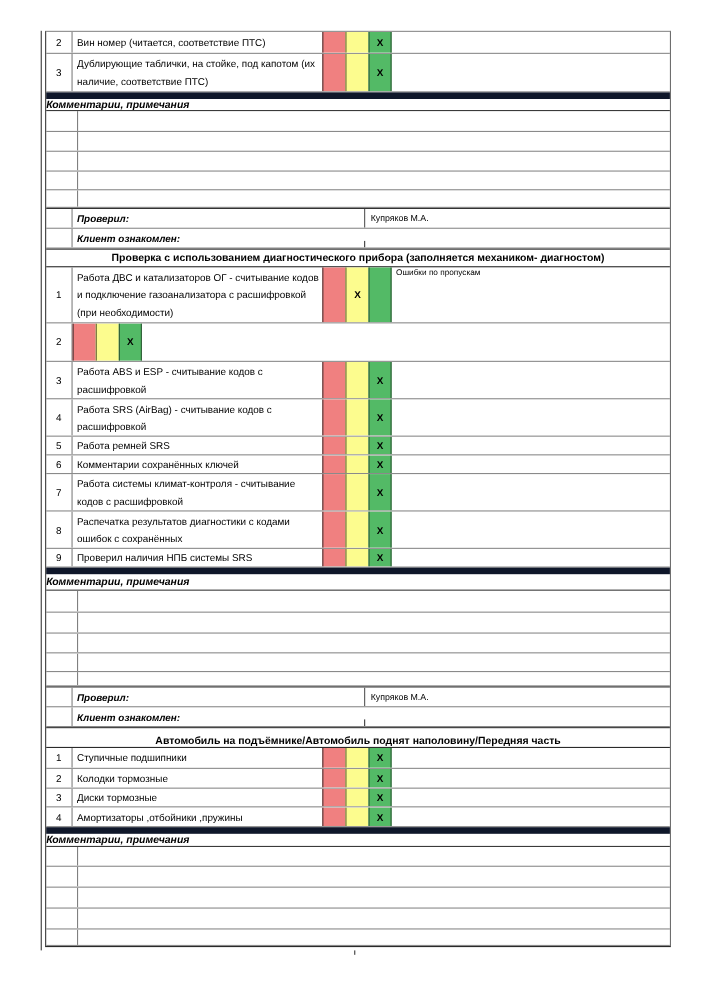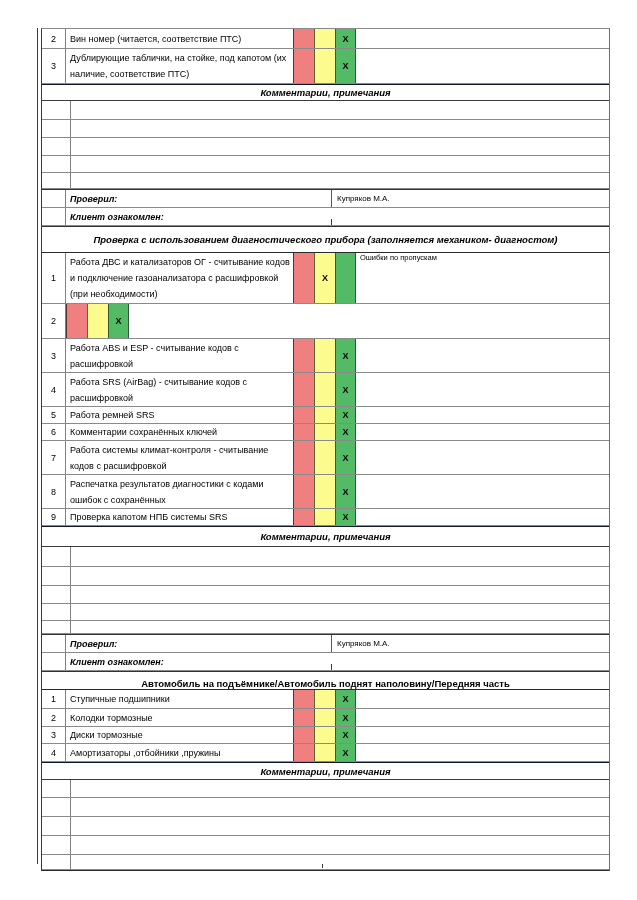--- a/index.html
+++ b/index.html
@@ -29,21 +29,21 @@
   
   .num{width:24px;border-right:1px solid #808080;display:flex;align-items:center;justify-content:center;font-size:9px;flex:none;}
   .desc{width:227px;display:flex;align-items:center;padding:1px 3px 1px 4px;font-size:9px;line-height:16px;flex:none;}
   .st{width:21px;display:flex;align-items:center;justify-content:center;font-size:9px;font-weight:bold;flex:none;}
   .st.red{background:#F08080;border-left:1px solid #4d3535;}
   .st.yellow{background:#FCFC8E;border-left:1px solid #62622e;}
   .st.green{background:#53BA66;border-left:1px solid #2e5a36;border-right:1px solid #2e5a36;}
   .notes{flex:1;display:flex;align-items:flex-start;padding-left:4px;font-size:7.5px;}
 
   
-  .hdr-comments{justify-content:center;align-items:center;font-weight:bold;font-style:italic;font-size:9.5px;border-top:1px solid #0f172a;border-bottom:1px solid #3a3a3a;}
+  .hdr-comments{justify-content:flex-start;align-items:center;font-weight:bold;font-style:italic;font-size:9.5px;border-top:6px solid #0f172a;border-bottom:1px solid #3a3a3a;}
   .section-hdr{justify-content:center;align-items:center;font-weight:bold;font-size:9.5px;border-bottom:1px solid #2a2a2a;}
   .hdr-comments span,.section-hdr span{white-space:nowrap;}
 
   
   .empty-num{width:29px;border-right:1px solid #808080;flex:none;}
   .empty-rest{flex:1;}
 
   
   .sig-label{width:265px;display:flex;align-items:center;padding-left:4px;font-size:9px;font-weight:bold;font-style:italic;flex:none;}
   .sig-value{flex:1;display:flex;align-items:center;padding-left:5px;font-size:8px;}
@@ -119,21 +119,21 @@
         <div class="cell num"></div>
         <div class="cell sig-label">
           <span>Клиент ознакомлен:</span>
         </div>
         <div class="cell sig-value">
           <span></span>
         </div>
         <div class="mini-tick"></div>
       </div>
       <div class="row gap"></div>
-      <div class="row section-hdr" style="height: 26px; font-style: italic;">
+      <div class="row section-hdr" style="height: 16px;">
         <span>Проверка с использованием диагностического прибора (заполняется механиком- диагностом)</span>
       </div>
       <div class="row item-row" style="height: 51px;">
         <div class="cell num">1</div>
         <div class="cell desc">
           <span>Работа ДВС и катализаторов ОГ - считывание кодов и подключение газоанализатора с расшифровкой (при необходимости)</span>
         </div>
         <div class="cell st red"></div>
         <div class="cell st yellow">
           <span style="color: rgb(0, 0, 0);">X</span>
@@ -220,21 +220,21 @@
         <div class="cell st red"></div>
         <div class="cell st yellow"></div>
         <div class="cell st green">
           <span style="color: rgb(0, 0, 0);">X</span>
         </div>
         <div class="cell notes"></div>
       </div>
       <div class="row item-row" style="height: 17px;">
         <div class="cell num">9</div>
         <div class="cell desc">
-          <span>Проверка капотом НПБ системы SRS</span>
+          <span>Проверил наличия НПБ системы SRS</span>
         </div>
         <div class="cell st red"></div>
         <div class="cell st yellow"></div>
         <div class="cell st green">
           <span style="color: rgb(0, 0, 0);">X</span>
         </div>
         <div class="cell notes"></div>
       </div>
       <div class="row hdr-comments" style="height: 21px;">
         <span>Комментарии, примечания</span>

